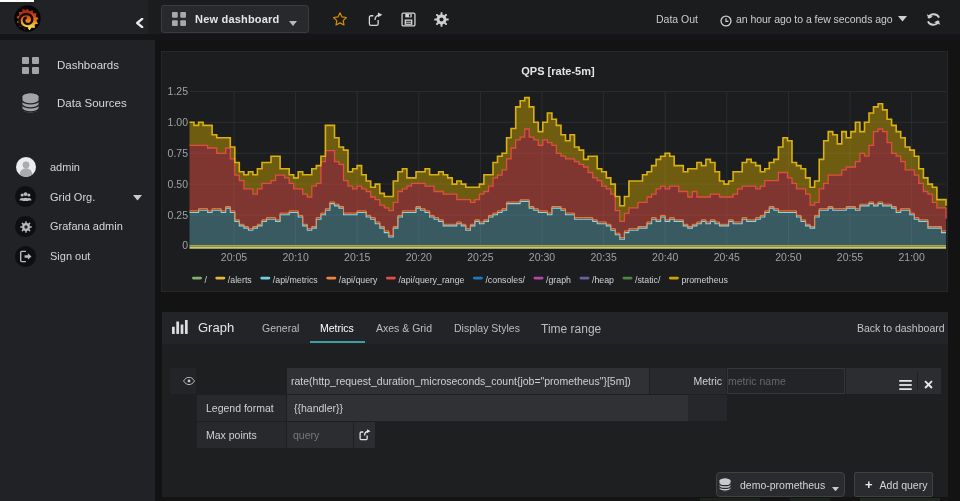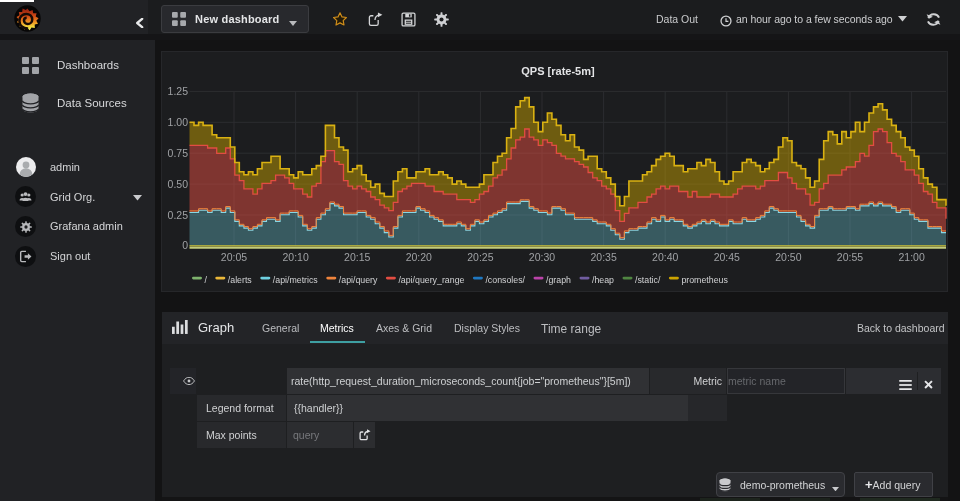--- a/index.html
+++ b/index.html
@@ -270,18 +270,18 @@
         <path d="M0.5 8.14952380952381 a5.5 2.24 0 0 0 11.0 0" fill="none" stroke="#2a2b2f" stroke-width="1.3"></path>
         <path d="M0.5 10.854285714285714 a5.5 2.24 0 0 0 11.0 0" fill="none" stroke="#2a2b2f" stroke-width="1.3"></path>
       </svg>
 <span style="color:#d3d4d6;font-size:10.5px;margin-left:9px">demo-prometheus</span>
 <span style="margin-left:7px;margin-top:3px"><svg width="7" height="4.34" viewBox="0 0 7 4.34">
           <path d="M0 0 H7 L3.5 4.34 Z" fill="#c9cacd"></path>
         </svg></span>
 </div>
 <div class="abs flex" style="left:854px;top:472px;width:79px;height:25px;background:#2a2b2f;border:1px solid #404146;border-radius:2px;padding-left:10px">
 <span style="color:#e8e9eb;font-size:13px;font-weight:700;line-height:1">+</span>
-<span style="color:#d3d4d6;font-size:10.5px;">Add query</span>
+<span style="color:#d3d4d6;font-size:10.5px;margin-left:7px">Add query</span>
 </div>
 <div class="abs" style="left:162px;top:497px;width:786px;height:4px;background:#141415"></div>
 <div class="abs" style="left:700px;top:498px;width:60px;height:3px;background:#1d241d"></div>
 <div class="abs" style="left:790px;top:498px;width:40px;height:3px;background:#1c221c"></div>
 <div class="abs" style="left:860px;top:498px;width:80px;height:3px;background:#202a20"></div>
 </div>
 </body></html>

